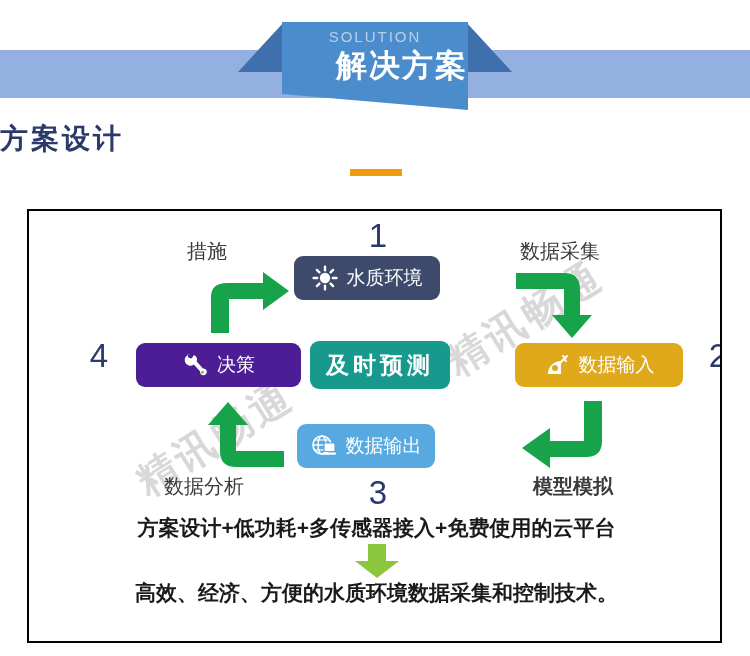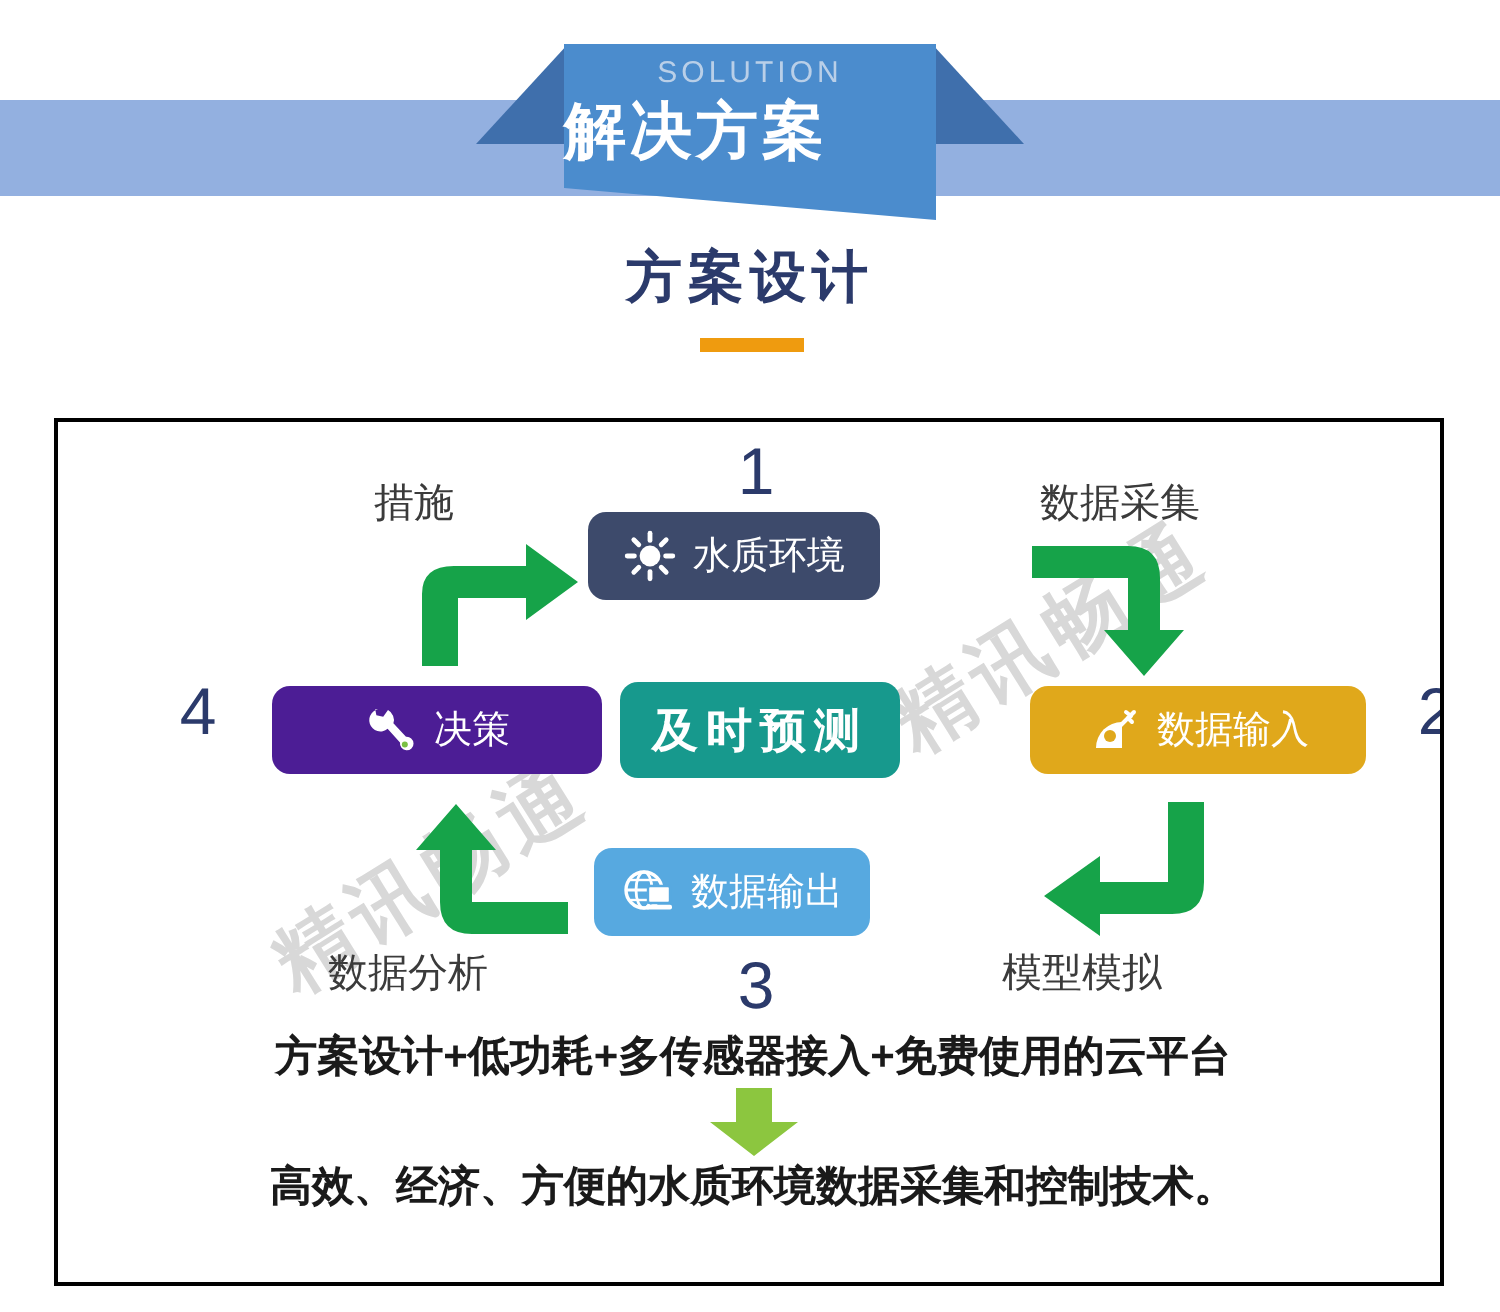--- a/index.html
+++ b/index.html
@@ -59,34 +59,34 @@
     width: 186px;
     text-align: center;
     color: #b9cfe8;
     font-size: 15px;
     letter-spacing: 2px;
   }
   .banner-cn {
     position: absolute;
     left: 0; top: 24px;
     width: 186px;
-    text-align: left;
+    text-align: right;
     color: #ffffff;
     font-size: 31px;
     font-weight: bold;
     letter-spacing: 2px;
     line-height: 40px;
   }
 
   
   .section-title {
     position: absolute;
     left: 0; top: 120px;
     width: 750px;
-    text-align: center;
+    text-align: left;
     color: #2b3a6b;
     font-size: 28px;
     font-weight: bold;
     letter-spacing: 3px;
     font-family: Liberation Mono, monospace;
   }
   .title-rule {
     position: absolute;
     left: 350px; top: 169px;
     width: 52px; height: 7px;
@@ -170,21 +170,21 @@
     position: absolute;
     color: #3b3b3b;
     font-size: 20px;
     text-align: center;
     width: 130px;
     white-space: nowrap;
   }
   .lb-measure  { left: 113px; top: 27px; }
   .lb-collect  { left: 466px; top: 27px; }
   .lb-analyze  { left: 110px; top: 262px; }
-  .lb-model    { left: 447px; top: 262px; }
+  .lb-model    { left: 479px; top: 262px; font-weight: bold; }
 
   
   .arrow {
     position: absolute;
   }
   .ar-tl { left: 172px; top: 60px;  width: 90px;  height: 62px; }
   .ar-tr { left: 487px; top: 60px;  width: 90px;  height: 68px; }
   .ar-bl { left: 165px; top: 190px; width: 90px;  height: 68px; }
   .ar-br { left: 487px; top: 190px; width: 100px; height: 68px; }
 

